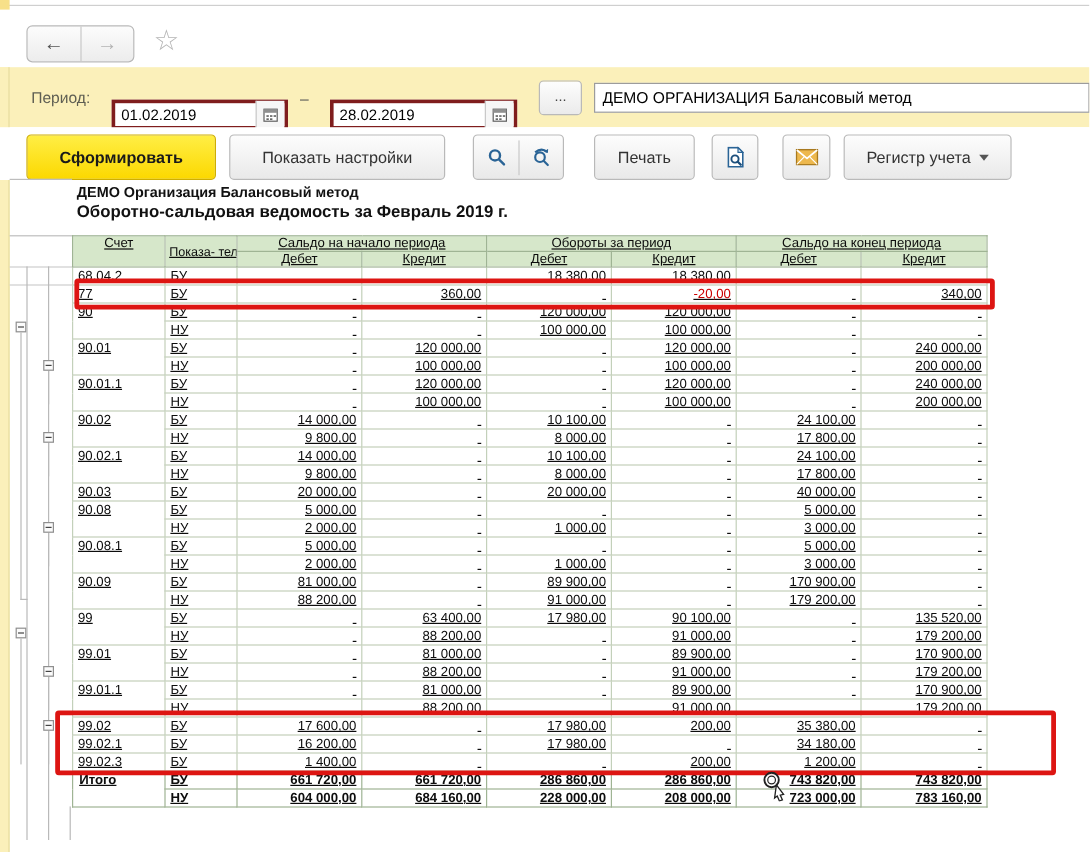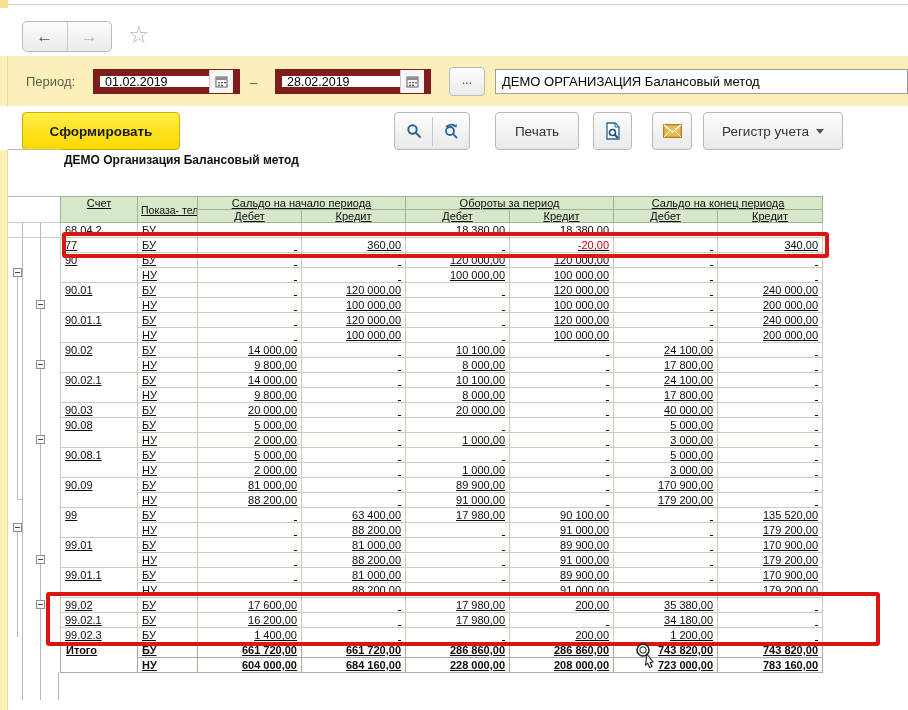--- a/index.html
+++ b/index.html
@@ -22,21 +22,21 @@
   .nav-btn + .nav-btn { border-left:1px solid #c9c9c9; color:#b3b3b3; }
   .star { position:absolute; left:128px; top:12px; font-size:24px; color:#b5b5b5; line-height:30px; }
   .win-title { position:absolute; left:166px; top:0; width:742px; height:48px; line-height:48px;
     font-size:17.5px; color:#2b2b2b; white-space:nowrap; overflow:hidden; }
 
   
   .period-bar { position:absolute; left:0; top:56px; width:908px; height:50px; background:#fbf0ba; }
   .left-strip { position:absolute; left:0; top:56px; width:8px; height:654px; background:#fbf0ba;
     border-right:1px solid #e7dc9d; }
   .period-label { position:absolute; left:26px; top:18px; font-size:13px; color:#5e5e52; }
-  .date-field { position:absolute; top:13px; height:25px; border:7px solid #7f1d1d; background:#fff;
+  .date-field { position:absolute; top:27px; height:25px; border:3px solid #7f1d1d; background:#fff;
     display:flex; align-items:center; }
   .date-field input { border:0; outline:0; flex:1; font-family:"Liberation Sans",sans-serif;
     font-size:12.5px; padding-left:5px; color:#000; min-width:0; background:transparent; }
   .cal-btn { width:24px; height:23px; border-left:1px solid #c9c9c9; display:flex;
     align-items:center; justify-content:center; cursor:pointer; background:#f6f6f6; }
   .dash { position:absolute; left:250px; top:19px; font-size:13px; color:#555; }
   .more-btn { position:absolute; left:449px; top:11px; width:36px; height:29px;
     border:1px solid #b9b9b9; border-radius:4px; background:linear-gradient(#fdfdfd,#ebebeb);
     font-size:12px; color:#444; line-height:24px; text-align:center; cursor:pointer; }
   .org-field { position:absolute; left:495px; top:13px; width:413px; height:25px;
@@ -151,20 +151,23 @@
     <div class="org-field">
       <input readonly="" value="ДЕМО ОРГАНИЗАЦИЯ Балансовый метод" style="">
     </div>
   </div>
   <div class="left-strip"></div>
 
   <div class="toolbar">
     <div class="btn btn-yellow" style="left:22px; width:158px;">
         <span>Сформировать</span>
       </div>
+    <div class="btn" style="left:191px; width:180px;">
+        <span>Показать настройки</span>
+      </div>
     <div class="btn seg" style="left:394px; width:76px;">
       <div class="seg-cell">
         <svg width="16" height="16" viewBox="0 0 16 16" fill="none" stroke="#2a6496" stroke-width="2">
             <circle cx="6.5" cy="6.5" r="4.2"></circle>
             <line x1="9.8" y1="9.8" x2="14" y2="14" stroke-linecap="round"></line>
           </svg>
       </div>
       <div class="seg-cell">
         <svg width="17" height="16" viewBox="0 0 17 16" fill="none" stroke="#2a6496" stroke-width="1.8">
             <circle cx="7" cy="8" r="4"></circle>
@@ -192,20 +195,21 @@
           <path d="M1 13 L7 7 M18 13 L12 7" stroke="#fff" stroke-width="1"></path>
         </svg>
     </div>
     <div class="btn" style="left:703px; width:140px;">
       <span>Регистр учета</span>
       <span class="caret"></span>
     </div>
   </div>
 
   <div class="rep-org">ДЕМО Организация Балансовый метод</div>
+  <div class="rep-title">Оборотно-сальдовая ведомость за Февраль 2019 г.</div>
 
   <div class="gut-hline" style="left:8px; top:149px; width:52px;"></div>
   <div class="gut-hline" style="left:8px; top:196px; width:52px;"></div>
   <div class="gut-hline" style="left:8px; top:222px; width:52px; background:#cdcdcd;"></div>
   <div class="gut-hline" style="left:8px; top:237px; width:52px; background:#cdcdcd;"></div>
   <div class="gut-vline" style="left:22px; top:222px; height:478px;"></div>
   <div class="gut-vline" style="left:40px; top:222px; height:478px;"></div>
   <div class="gut-vline" style="left:58px; top:672px; height:28px;"></div>
 
   <div class="tree-line" style="left:17px; top:277px; width:1px; height:223px;"></div>

